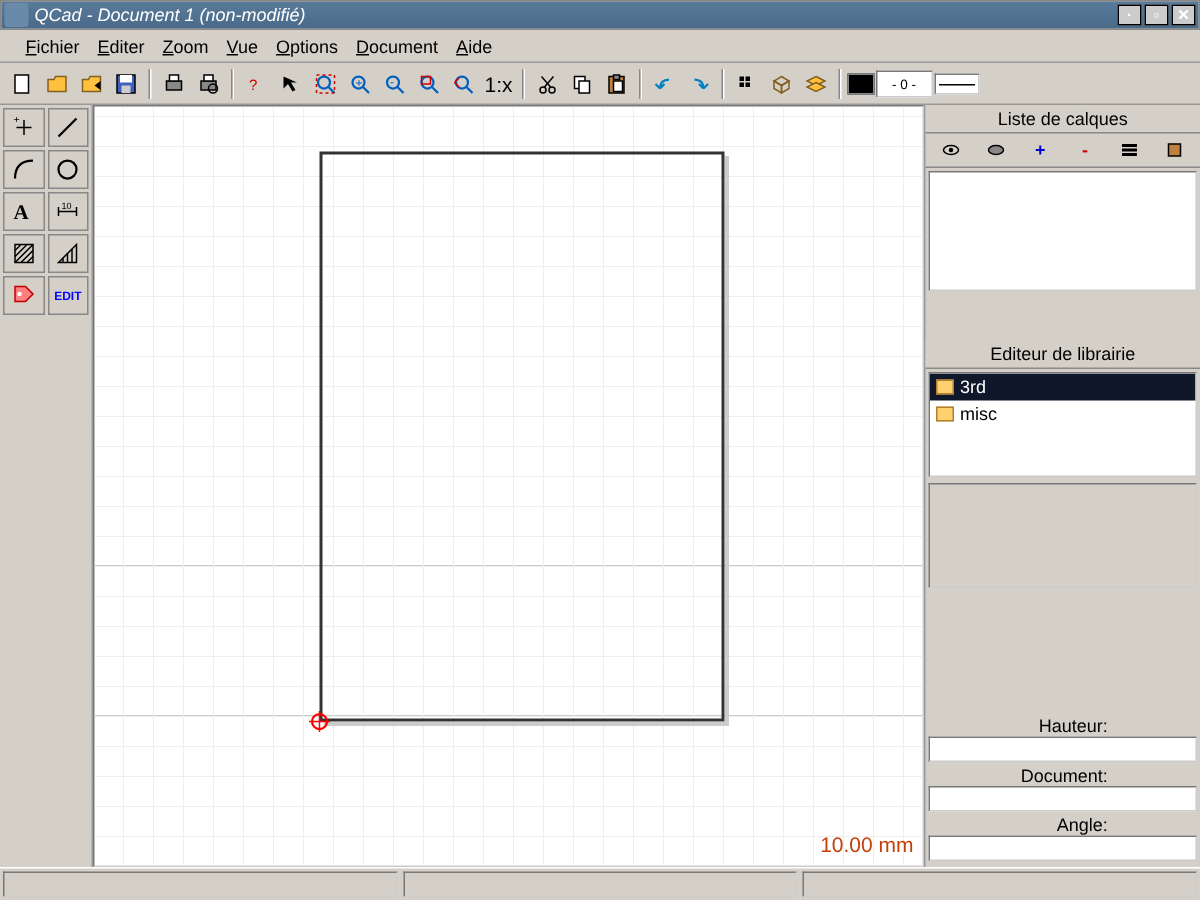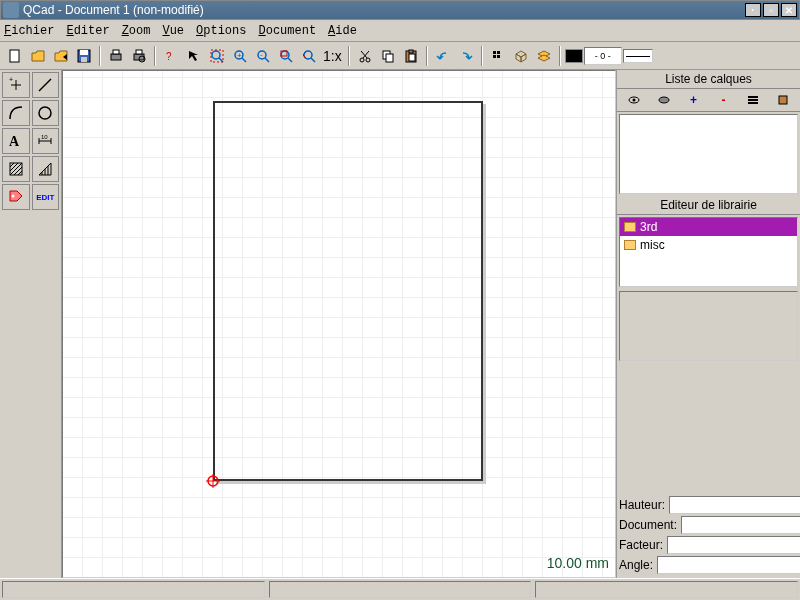--- a/index.html
+++ b/index.html
@@ -1,24 +1,24 @@
 <!DOCTYPE html>
 <html><head>
 <meta charset="utf-8">
 <style>
 * { box-sizing: border-box; margin: 0; padding: 0; }
 body { font-family: sans-serif; font-size: 12px; background: #c0c0c0; width: 800px; height: 600px; overflow: hidden; }
 
 .titlebar { background: linear-gradient(#5a7a9a, #4a6a8a); color: #fff; height: 20px; display: flex; align-items: center; padding: 0 2px; border: 1px solid #888; }
 .titlebar-icon { width: 16px; height: 16px; background: #6a8aaa; border-radius: 2px; margin-right: 4px; }
-.titlebar-text { flex: 1; font-size: 12px; }
+.titlebar-text { flex: 1; font-size: 12px; font-style: italic; }
 .titlebar-btns { display: flex; gap: 2px; }
 .titlebar-btn { width: 16px; height: 14px; background: #ccc; border: 1px solid #000; display: flex; align-items: center; justify-content: center; font-size: 10px; font-weight: bold; cursor: pointer; }
 
-.menubar { background: #d4d0c8; height: 22px; display: flex; align-items: center; padding: 0 0; border-bottom: 1px solid #999; font-family: Liberation Mono, monospace; }
+.menubar { background: #d4d0c8; height: 22px; display: flex; align-items: center; padding: 0 13px; border-bottom: 1px solid #999; }
 .menu-item { padding: 2px 4px; margin-right: 4px; cursor: pointer; }
 .menu-u { text-decoration: underline; }
 
 .toolbar { background: #d4d0c8; height: 28px; display: flex; align-items: center; padding: 2px 4px; border-bottom: 1px solid #999; gap: 1px; flex-wrap: nowrap; }
 .tb-btn { width: 22px; height: 22px; border: 1px solid #d4d0c8; display: flex; align-items: center; justify-content: center; cursor: pointer; font-size: 12px; }
 .tb-sep { width: 2px; height: 20px; border-left: 1px solid #888; border-right: 1px solid #fff; margin: 0 3px; }
 .tb-text { font-size: 14px; padding: 0 2px; }
 .tb-swatch { width: 18px; height: 14px; background: #000; border: 1px solid #888; }
 .tb-dropdown { width: 38px; height: 18px; border: 1px inset #ccc; background: #fff; font-size: 9px; display: flex; align-items: center; justify-content: center; }
 .tb-line { width: 30px; height: 14px; border: 1px inset #ccc; background: #fff; position: relative; }
@@ -34,38 +34,38 @@
 .canvas-area { flex: 1; background: #fff; position: relative; overflow: hidden; border: 1px inset #ccc; }
 .canvas-grid { position: absolute; inset: 0; background-image: 
   repeating-linear-gradient(0deg, transparent, transparent 19px, #eee 19px, #eee 20px),
   repeating-linear-gradient(90deg, transparent, transparent 19px, #eee 19px, #eee 20px),
   repeating-linear-gradient(0deg, transparent, transparent 99px, #ccc 99px, #ccc 100px),
   repeating-linear-gradient(90deg, transparent, transparent 99px, #ccc 99px, #ccc 100px);
 }
 .canvas-rect { position: absolute; left: 150px; top: 30px; width: 270px; height: 380px; border: 2px solid #333; box-shadow: 3px 3px 0 #ccc; }
 .canvas-origin { position: absolute; left: 143px; top: 403px; width: 14px; height: 14px; }
 .canvas-origin svg { display: block; }
-.canvas-scale { position: absolute; right: 6px; bottom: 6px; color: #14532d; font-size: 14px; }
+.canvas-scale { position: absolute; right: 6px; bottom: 6px; color: #c2410c; font-size: 14px; }
 
 .right-panel { width: 184px; background: #d4d0c8; border-left: 1px solid #999; display: flex; flex-direction: column; }
 .panel-title { text-align: center; font-size: 12px; padding: 2px; border-bottom: 1px solid #888; background: #d4d0c8; }
 .panel-tb { display: flex; justify-content: space-around; padding: 2px; border-bottom: 1px solid #888; }
 .panel-tb-btn { width: 18px; height: 18px; border: 1px solid #d4d0c8; display: flex; align-items: center; justify-content: center; font-size: 12px; cursor: pointer; }
 .panel-list { background: #fff; border: 1px inset #ccc; height: 80px; margin: 2px; }
 
-.lib-section { flex: 1; display: flex; flex-direction: column; }
+.lib-section { flex: 1; display: flex; flex-direction: column; margin-top: 31px; }
 .lib-tree { background: #fff; border: 1px inset #ccc; margin: 2px; height: 70px; overflow: auto; }
 .lib-tree-header { background: #d4d0c8; padding: 2px 4px; border-bottom: 1px solid #888; }
 .lib-item { padding: 2px 4px; display: flex; align-items: center; gap: 4px; cursor: pointer; }
-.lib-item.selected { background: #a21caf; color: #fff; }
+.lib-item.selected { background: #0f172a; color: #fff; }
 .lib-folder { width: 12px; height: 10px; background: #ffd070; border: 1px solid #b08030; }
 .lib-preview { background: #d4d0c8; border: 1px inset #ccc; margin: 2px; height: 70px; }
 
 .lib-fields { padding: 2px; margin-top: auto; }
-.lib-field { display: flex; align-items: center; margin-bottom: 2px; }
+.lib-field { display: flex; align-items: center; margin-bottom: 2px; flex-direction: column; }
 .lib-field-label { width: 68px; text-align: right; padding-right: 4px; font-size: 12px; }
 .lib-field-input { flex: 1; height: 18px; border: 1px inset #ccc; background: #fff; }
 .lib-insert-btn { width: 100%; height: 22px; border: 1px outset #ccc; background: #d4d0c8; cursor: pointer; font-size: 12px; }
 
 .statusbar { background: #d4d0c8; height: 22px; border-top: 1px solid #fff; display: flex; }
 .status-cell { border: 1px inset #ccc; margin: 2px; flex: 1; }
 </style>
 </head>
 <body>
 
@@ -372,24 +372,20 @@
       <div class="lib-fields">
         <div class="lib-field">
           <div class="lib-field-label">Hauteur:</div>
           <input class="lib-field-input" style="">
         </div>
         <div class="lib-field">
           <div class="lib-field-label">Document:</div>
           <input class="lib-field-input" style="">
         </div>
         <div class="lib-field">
-          <div class="lib-field-label">Facteur:</div>
-          <input class="lib-field-input" style="">
-        </div>
-        <div class="lib-field">
           <div class="lib-field-label">Angle:</div>
           <input class="lib-field-input" style="">
         </div>
       </div>
     </div>
   </div>
 </div>
 
 <div class="statusbar">
   <div class="status-cell"></div>

